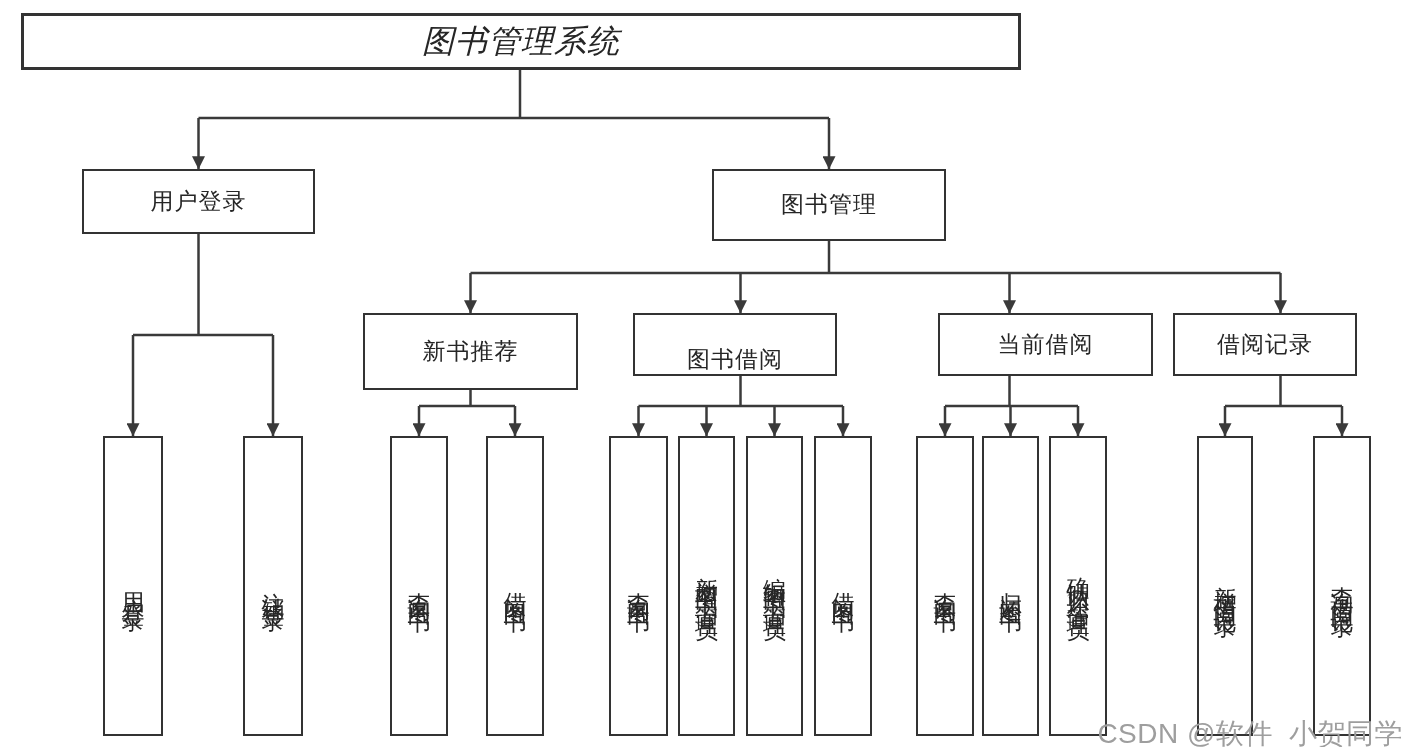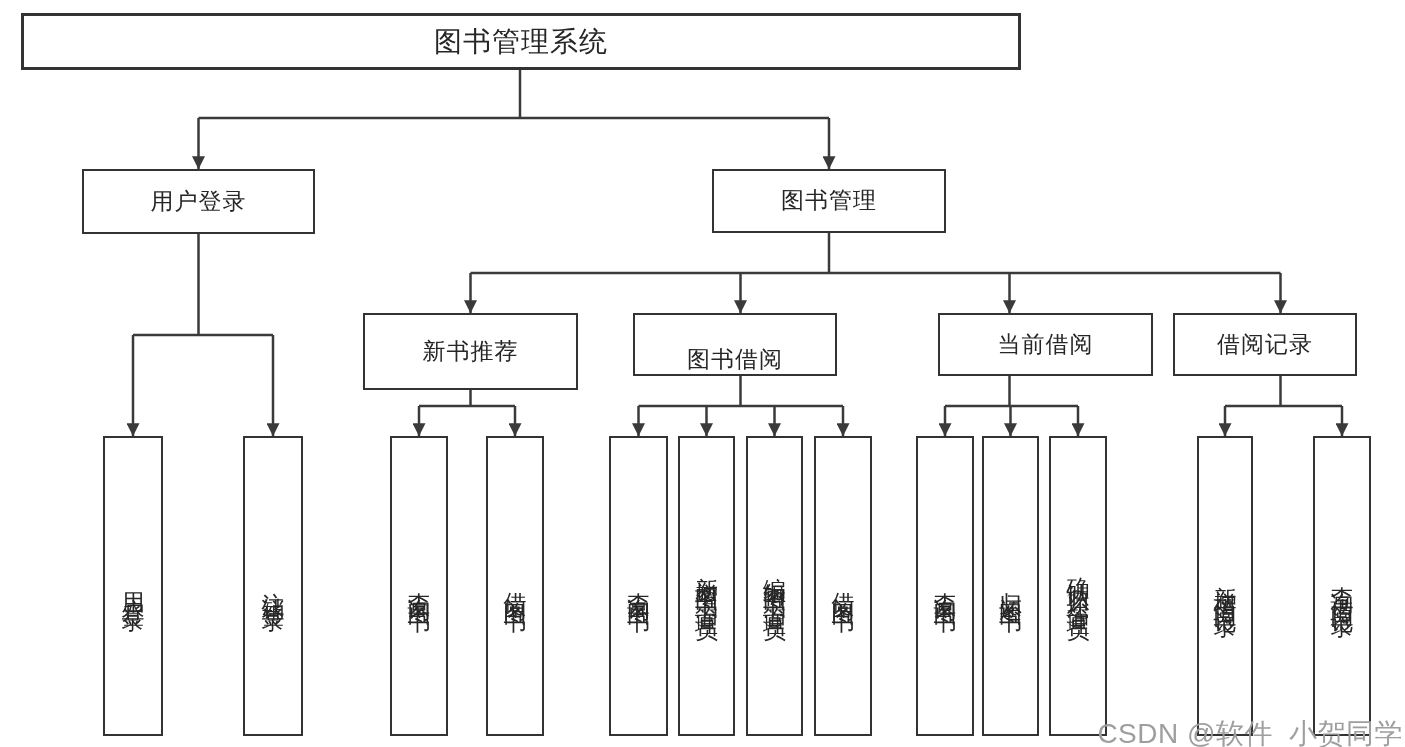--- a/index.html
+++ b/index.html
@@ -27,21 +27,21 @@
     box-sizing:border-box;
     background:#ffffff;
     border:2.5px solid var(--border-color);
     display:flex;align-items:center;justify-content:center;
     z-index:2;
     font-size:23px;
     letter-spacing:1px;
     line-height:1.2;
     text-align:center;
   }
-  .box.root{border-width:3px;font-size:28px;}
+  .box.root{border-width:3px;font-size:32px;font-style:italic;}
   .leaf{top:436px;height:300px;border-width:2.3px;}
   .vtext{
     writing-mode:vertical-rl;
     text-orientation:mixed;
     letter-spacing:6px;
     line-height:1;
     font-size:23px;
   }
   .watermark{
     position:absolute;
@@ -106,21 +106,21 @@
     <path class="link" d="M1342 406 V436" marker-end="url(#arrowhead)"></path>
   </svg>
 
   <div class="box root" style="left:21px;top:13px;width:1000px;height:57px;">
     <span>图书管理系统</span>
   </div>
 
   <div class="box" style="left:82px;top:169px;width:233px;height:65px;">
     <span>用户登录</span>
   </div>
-  <div class="box" style="left:712px;top:169px;width:234px;height:64px;">
+  <div class="box" style="left:712px;top:169px;width:234px;height:72px;">
     <span>图书管理</span>
   </div>
 
   <div class="box" style="left:363px;top:313px;width:215px;height:77px;">
     <span>新书推荐</span>
   </div>
   <div class="box" style="left:633px;top:313px;width:204px;height:63px;align-items:flex-end;">
     <span>图书借阅</span>
   </div>
   <div class="box" style="left:902px;top:313px;width:215px;height:63px;margin-left:36px;">

